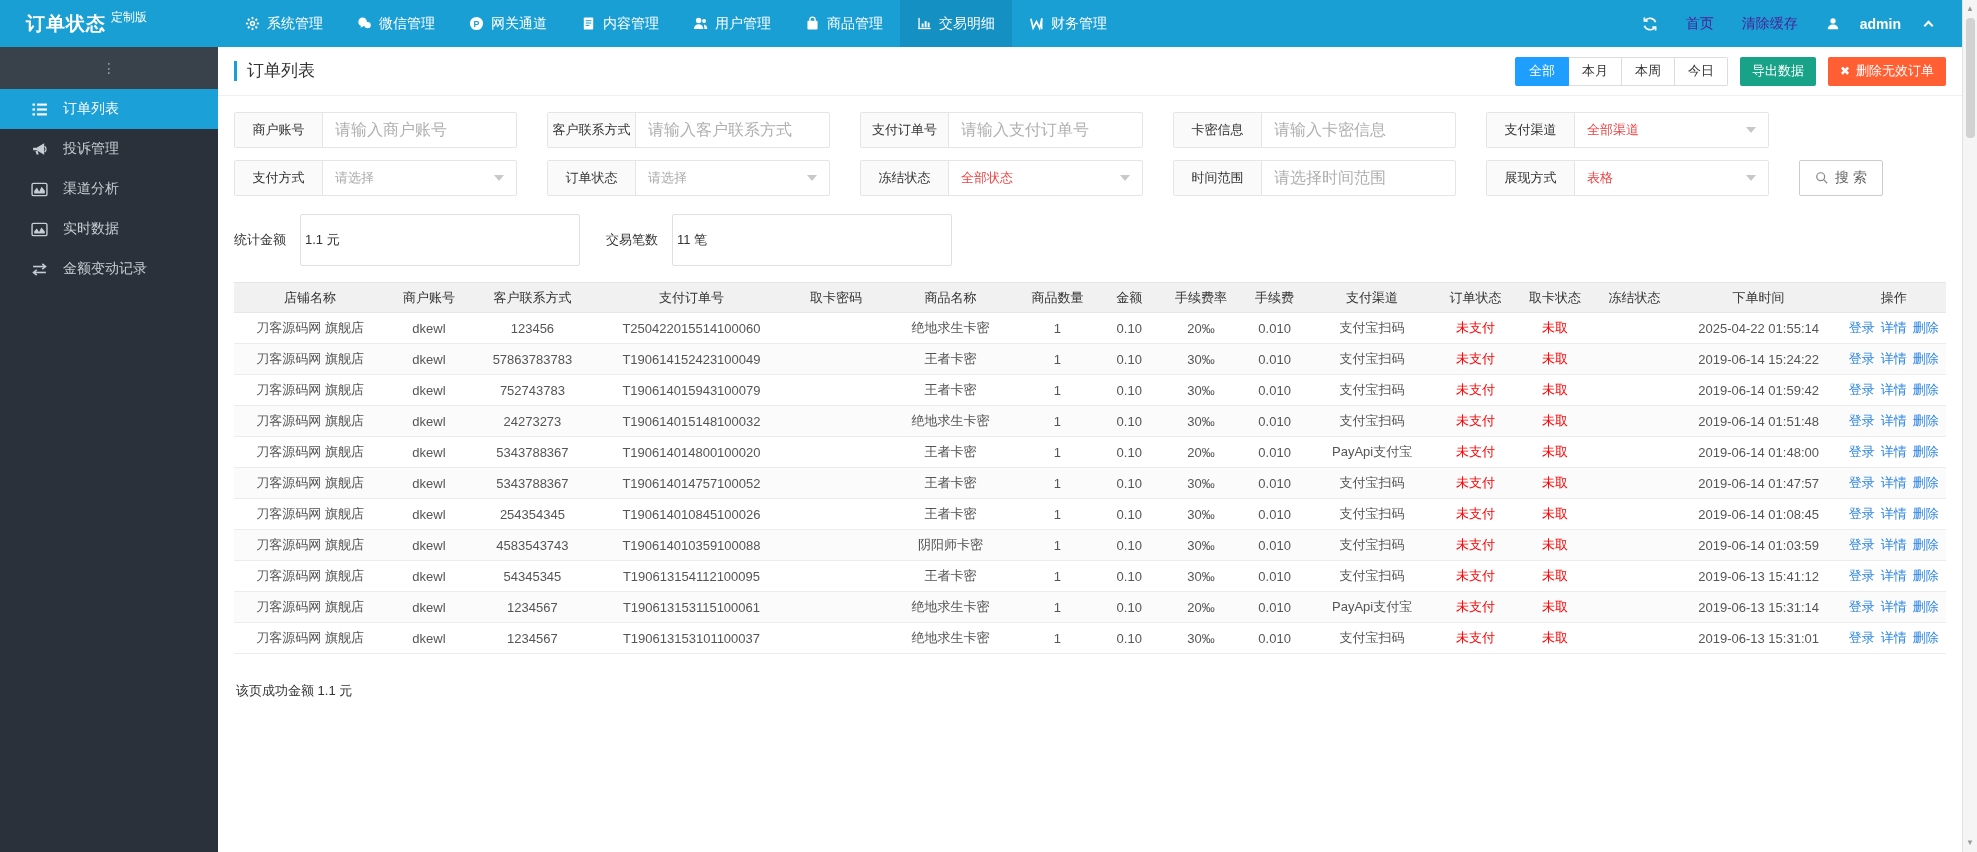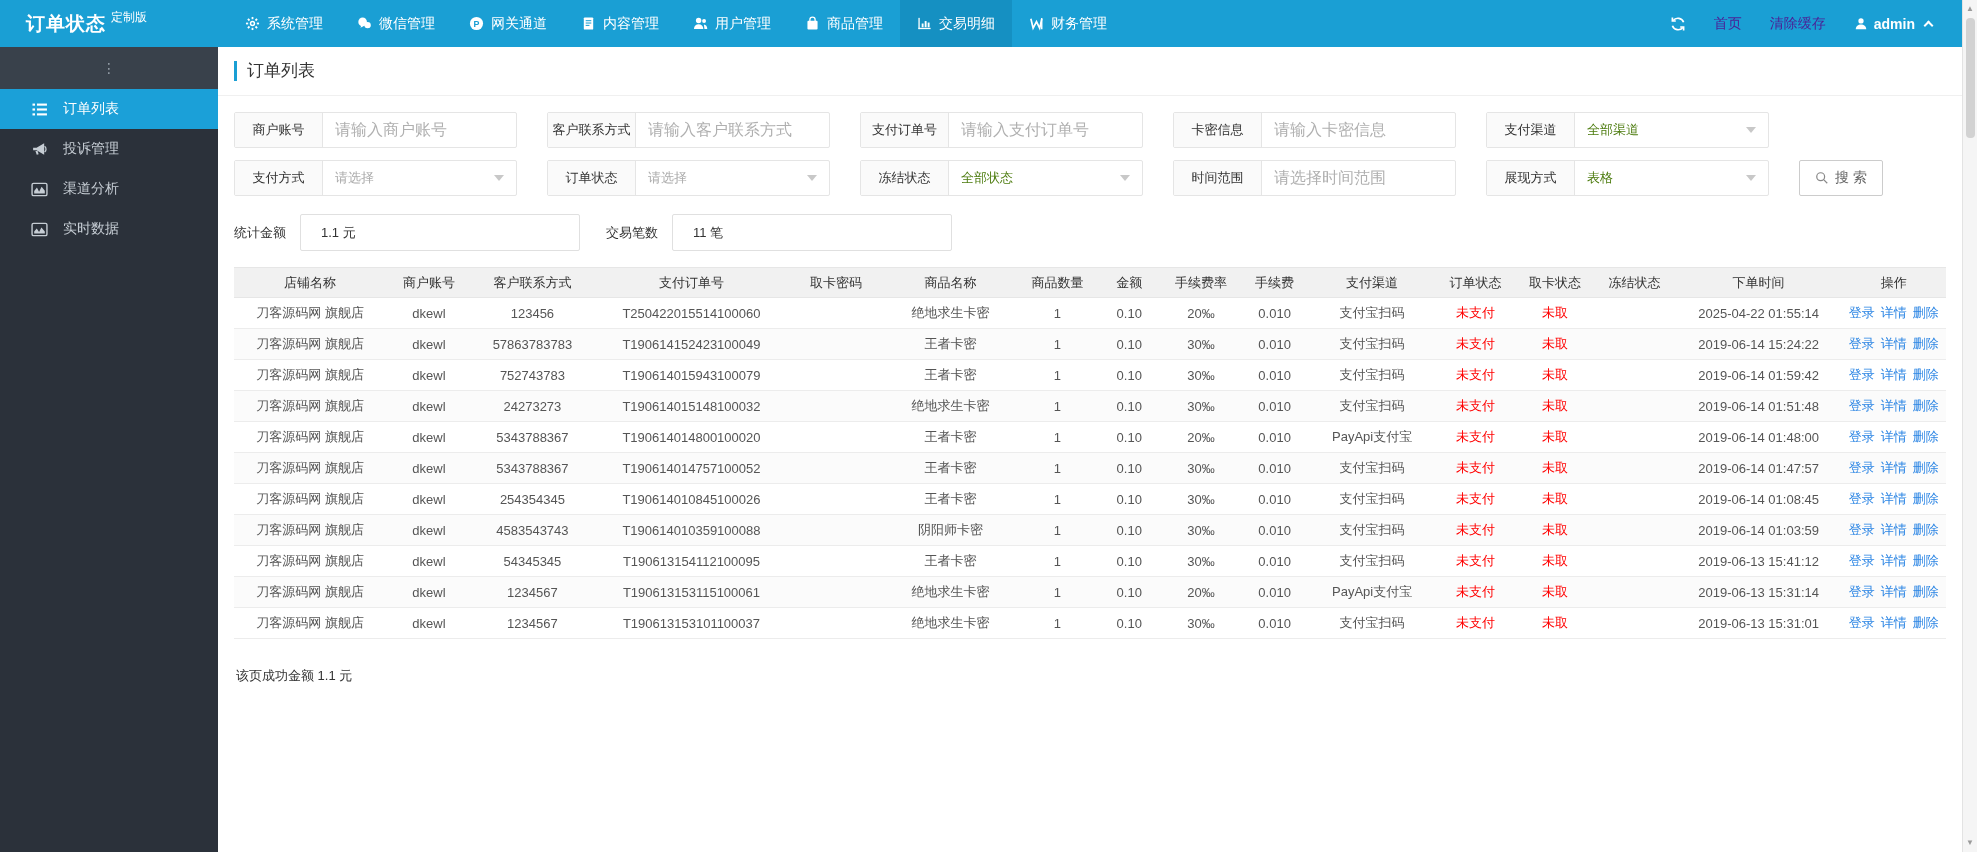--- a/index.html
+++ b/index.html
@@ -19,21 +19,21 @@
   .brand{width:218px;display:flex;align-items:center;padding-left:26px;cursor:pointer}
   .brand-name{font-size:19px;font-weight:bold;letter-spacing:1px}
   .brand-badge{font-size:12px;margin-left:5px;transform:translateY(-6px)}
   .topnav{display:flex;margin-left:10px}
   .nav-item{display:flex;align-items:center;gap:7px;padding:0 17px;font-size:14px;cursor:pointer;white-space:nowrap}
   .nav-item.active{background:var(--c-topbar-active)}
   .nav-ic svg,.side-ic svg,.top-ic svg{display:block}
   .top-actions{margin-left:auto;display:flex;align-items:center;gap:28px;padding-right:30px;font-size:14px}
   .top-link{color:#4c1d95;text-decoration:none;cursor:pointer;white-space:nowrap}
   .top-ic{display:flex;cursor:pointer}
-  .top-user{display:flex;align-items:center;gap:6px;cursor:pointer;font-weight:bold}
+  .top-user{display:flex;align-items:center;gap:20px;cursor:pointer;font-weight:bold}
   .chev-up{width:7px;height:7px;border-left:2px solid #fff;border-top:2px solid #fff;transform:rotate(45deg);margin-left:4px;margin-top:4px}
 
   
   .body-row{flex:1;display:flex;min-height:0}
   .sidebar{width:218px;background:var(--c-sidebar);flex-shrink:0;display:flex;flex-direction:column}
   .side-dots{height:42px;background:var(--c-sidebar-strip);color:#97A0AA;display:flex;align-items:center;justify-content:center;font-size:14px;cursor:pointer}
   .side-item{height:40px;display:flex;align-items:center;gap:15px;padding-left:30px;color:#C6CDD4;font-size:14px;cursor:pointer;white-space:nowrap}
   .side-item.active{background:var(--c-sidebar-active);color:#fff}
   .side-ic{width:18px;display:flex;justify-content:center}
   .main{flex:1;background:#fff;min-width:0;display:flex;flex-direction:column}
@@ -54,30 +54,30 @@
 
   
   .content{padding:16px;overflow:hidden}
   .filter-row{display:flex;margin-bottom:12px}
   .groups{display:flex}
   .f-group{width:283px;height:36px;border:1px solid #e5e5e5;border-radius:2px;display:flex;margin-right:30px;background:#fff}
   .f-label{width:88px;background:#fafafa;border-right:1px solid #e5e5e5;display:flex;align-items:center;justify-content:center;font-size:13px;color:#333;flex-shrink:0;white-space:nowrap}
   input.f-input{flex:1;border:none;outline:none;padding:0 12px;font-size:16px;color:#333;min-width:0;background:transparent}
   input.f-input::placeholder{color:#b0b0b0}
   .f-select{flex:1;display:flex;align-items:center;justify-content:space-between;padding:0 12px;cursor:pointer}
-  .f-select .f-value{font-size:13px;color:#4d7c0f}
+  .f-select .f-value{font-size:13px;color:#ef4444}
   .f-select.muted .f-value{color:#aaa}
   .f-caret{width:0;height:0;border-left:5px solid transparent;border-right:5px solid transparent;border-top:6px solid #c8c8c8}
   .search-btn{height:36px;width:84px;border:1px solid #ccc;border-radius:2px;background:#fff;color:#666;font-size:14px;display:flex;align-items:center;justify-content:center;gap:6px;cursor:pointer}
   .s-ic{display:flex;color:#888}
 
   .stats-row{display:flex;margin:18px 0 4px}
   .stat{display:flex;align-items:center;margin-right:26px}
   .stat-label{font-size:13px;color:#333;margin-right:14px;white-space:nowrap}
-  input.stat-box{width:280px;height:37px;border:1px solid #e0e0e0;border-radius:2px;padding:0 20px;font-size:13px;color:#333;outline:none}
+  input.stat-box{width:280px;height:52px;border:1px solid #e0e0e0;border-radius:2px;padding:0 4px;font-size:13px;color:#333;outline:none}
 
   
   table{width:100%;border-collapse:collapse;margin-top:16px;table-layout:fixed}
   th{background:#f1f1f1;height:30px;font-size:13px;color:#333;font-weight:400;border-top:1px solid #e6e6e6;border-bottom:1px solid #e6e6e6;padding:0 4px;white-space:nowrap;overflow:hidden;text-align:center}
   td{height:31px;text-align:center;font-size:13px;color:#555;border-bottom:1px solid #ececec;padding:0 4px;white-space:nowrap;overflow:hidden}
   tbody tr:nth-child(even){background:#fbfbfb}
   td.red{color:var(--c-danger)}
   a.row-link{color:var(--c-link);text-decoration:none;margin:0 3px;cursor:pointer}
   .footer-note{font-size:13px;color:#333;margin:28px 0 0 2px}
 
@@ -252,26 +252,52 @@
           </div>
           <div class="side-item">
             <span class="side-ic">
               <svg viewBox="0 0 16 16" width="17" height="17">
                 <rect x="1" y="2.2" width="14" height="11.6" rx="1.4" fill="none" stroke="currentColor" stroke-width="1.3"></rect>
                 <path d="M3 11.8V9.8l2.4-2.8 2.2 3.4 2.2-4.2 3.2 3.6v2z" fill="currentColor"></path>
               </svg>
             </span>
             <span class="side-label">实时数据</span>
           </div>
+          <div class="side-item">
+            <span class="side-ic">
+              <svg viewBox="0 0 16 16" width="17" height="17">
+                <g stroke="currentColor" stroke-width="1.5" fill="none">
+                  <path d="M2 5.2h11"></path>
+                  <path d="M10.6 2.8l3 2.4-3 2.4"></path>
+                  <path d="M14 10.8H3"></path>
+                  <path d="M5.4 8.4l-3 2.4 3 2.4"></path>
+                </g>
+              </svg>
+            </span>
+            <span class="side-label">金额变动记录</span>
+          </div>
         </nav>
     </aside>
 
     <main class="main">
       <div class="title-bar">
         <h1 class="page-title">订单列表</h1>
+        <div class="title-actions">
+          <div id="range-tabs" class="range-tabs">
+              <button class="range-tab active">全部</button>
+              <button class="range-tab">本月</button>
+              <button class="range-tab">本周</button>
+              <button class="range-tab">今日</button>
+            </div>
+          <button class="btn export">导出数据</button>
+          <button class="btn delete">
+            <span class="x">✖</span>
+            <span>删除无效订单</span>
+          </button>
+        </div>
       </div>
 
       <div class="content">
         <div id="filter-row-1" class="filter-row">
             <div class="f-group">
               <span class="f-label">商户账号</span>
               <input class="f-input" placeholder="请输入商户账号" style="">
             </div>
             <div class="f-group">
               <span class="f-label">客户联系方式</span>

